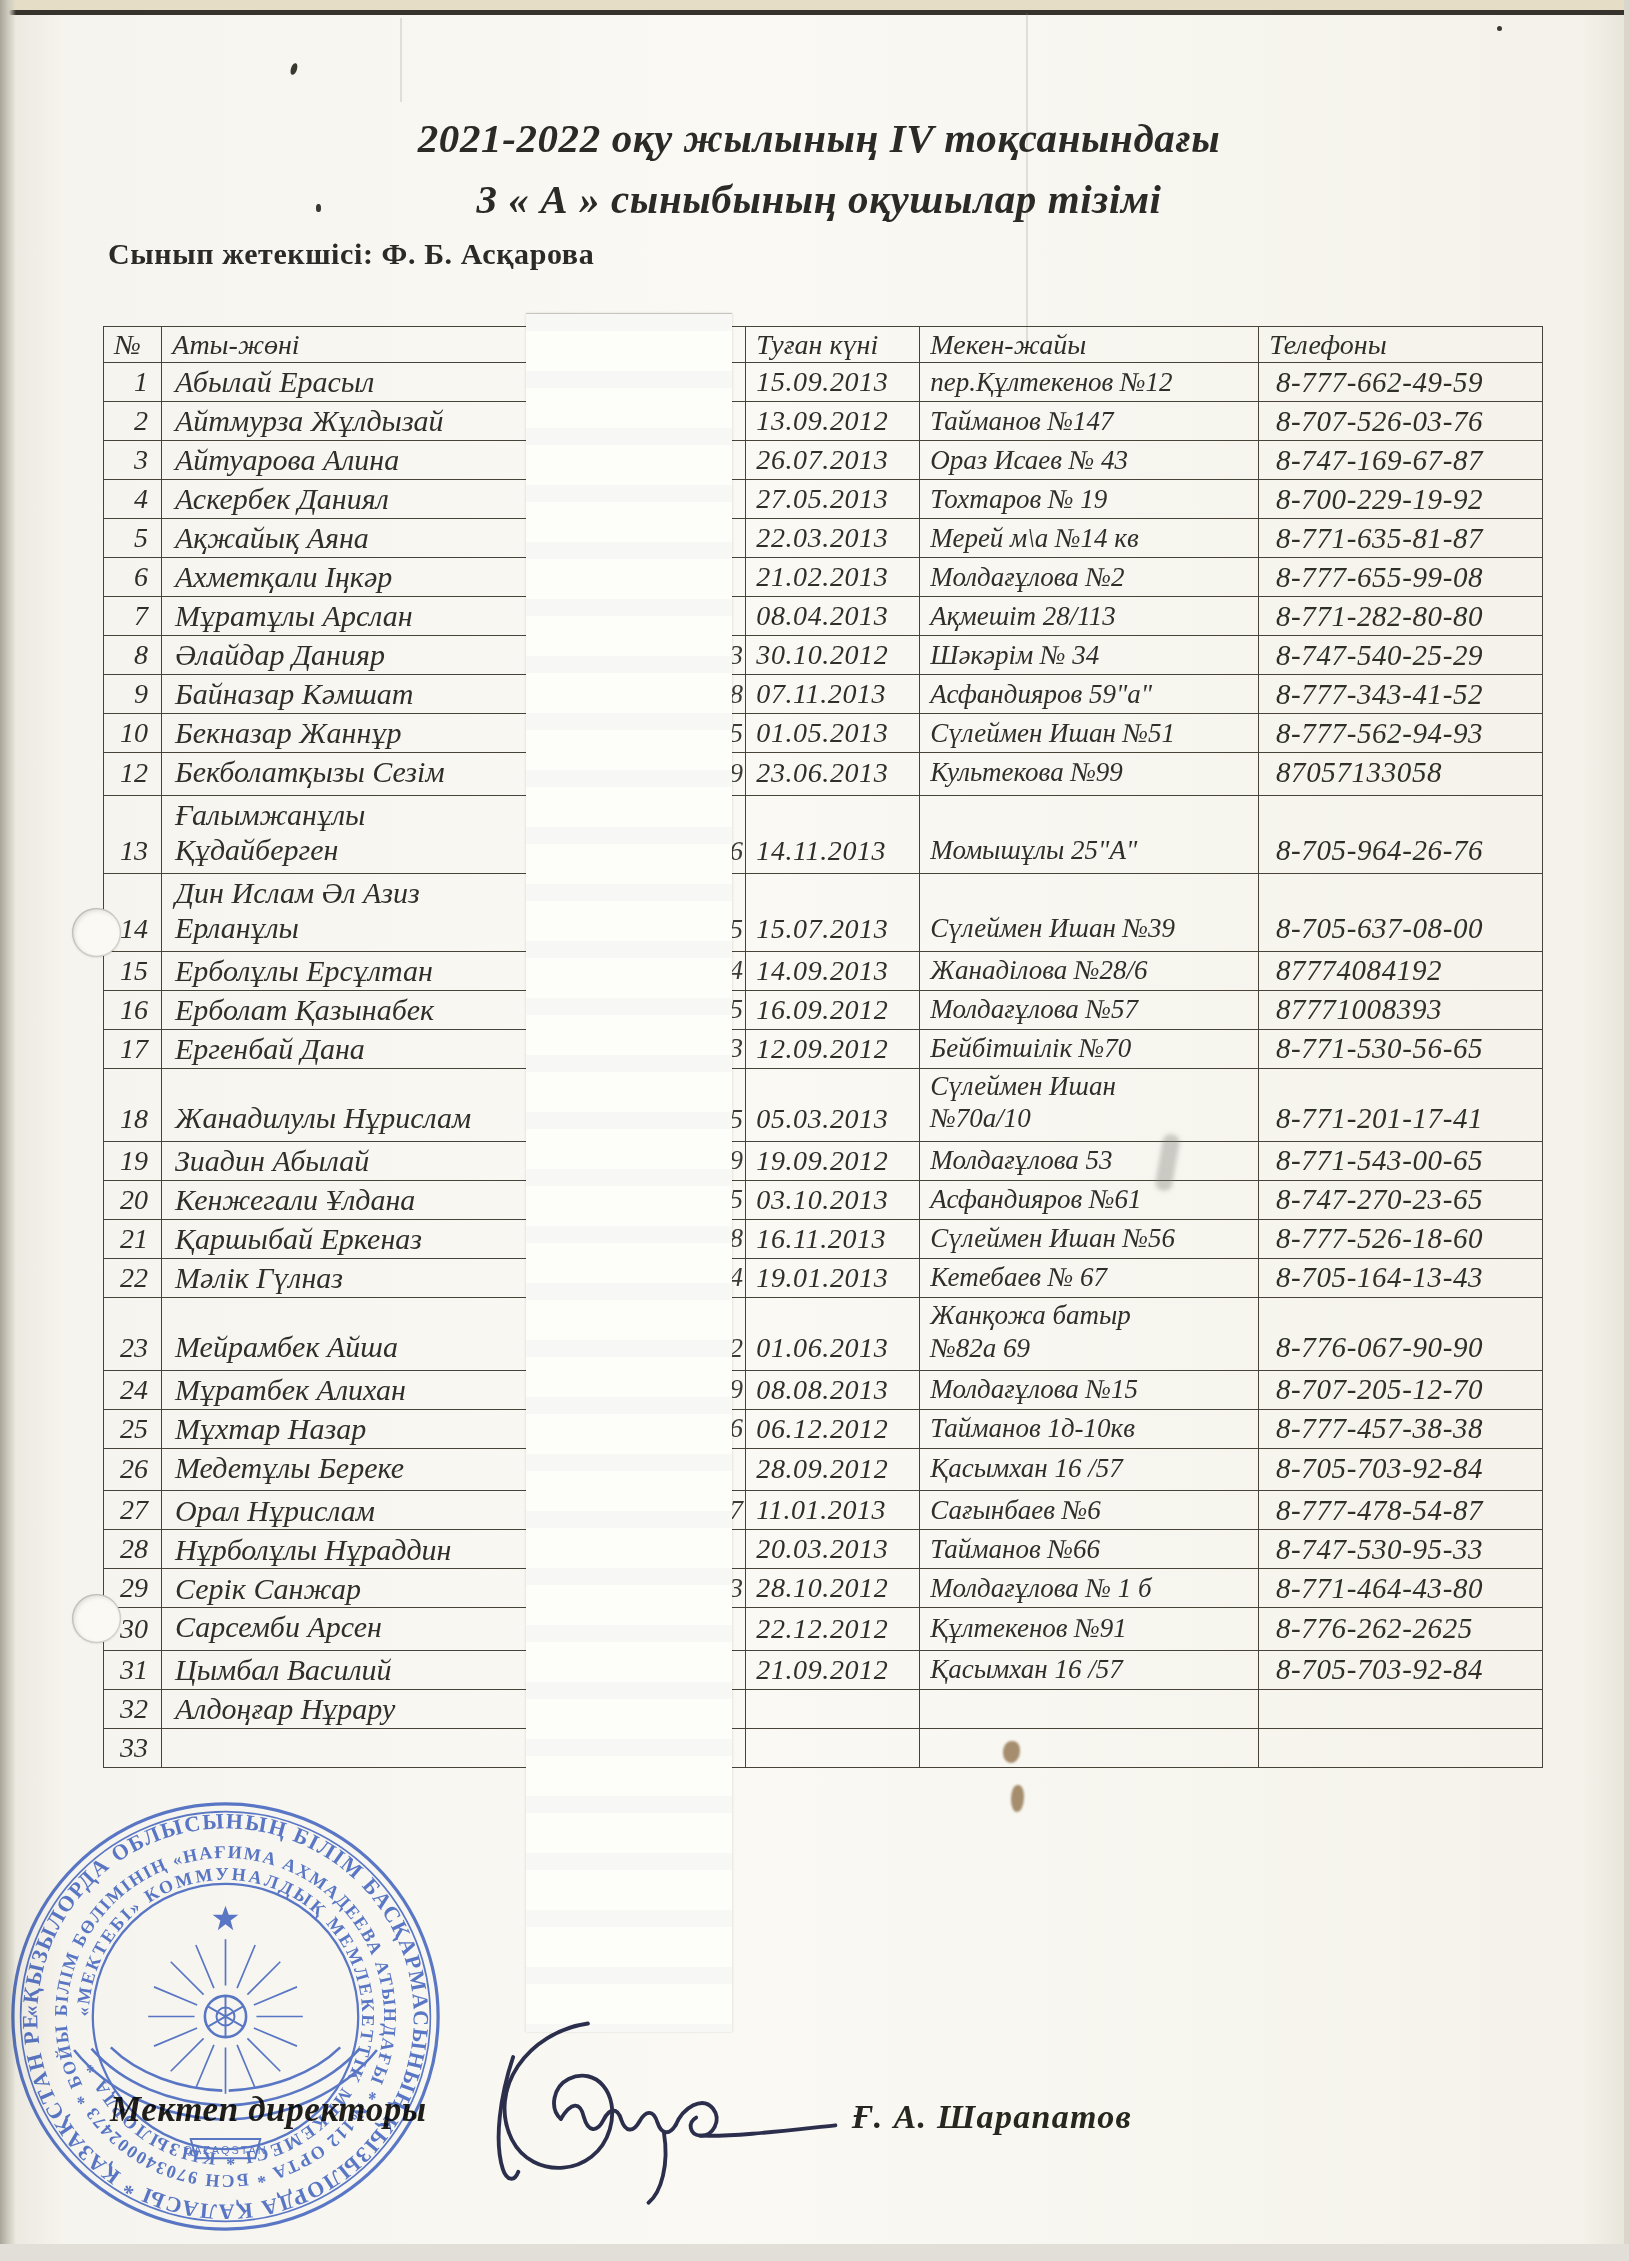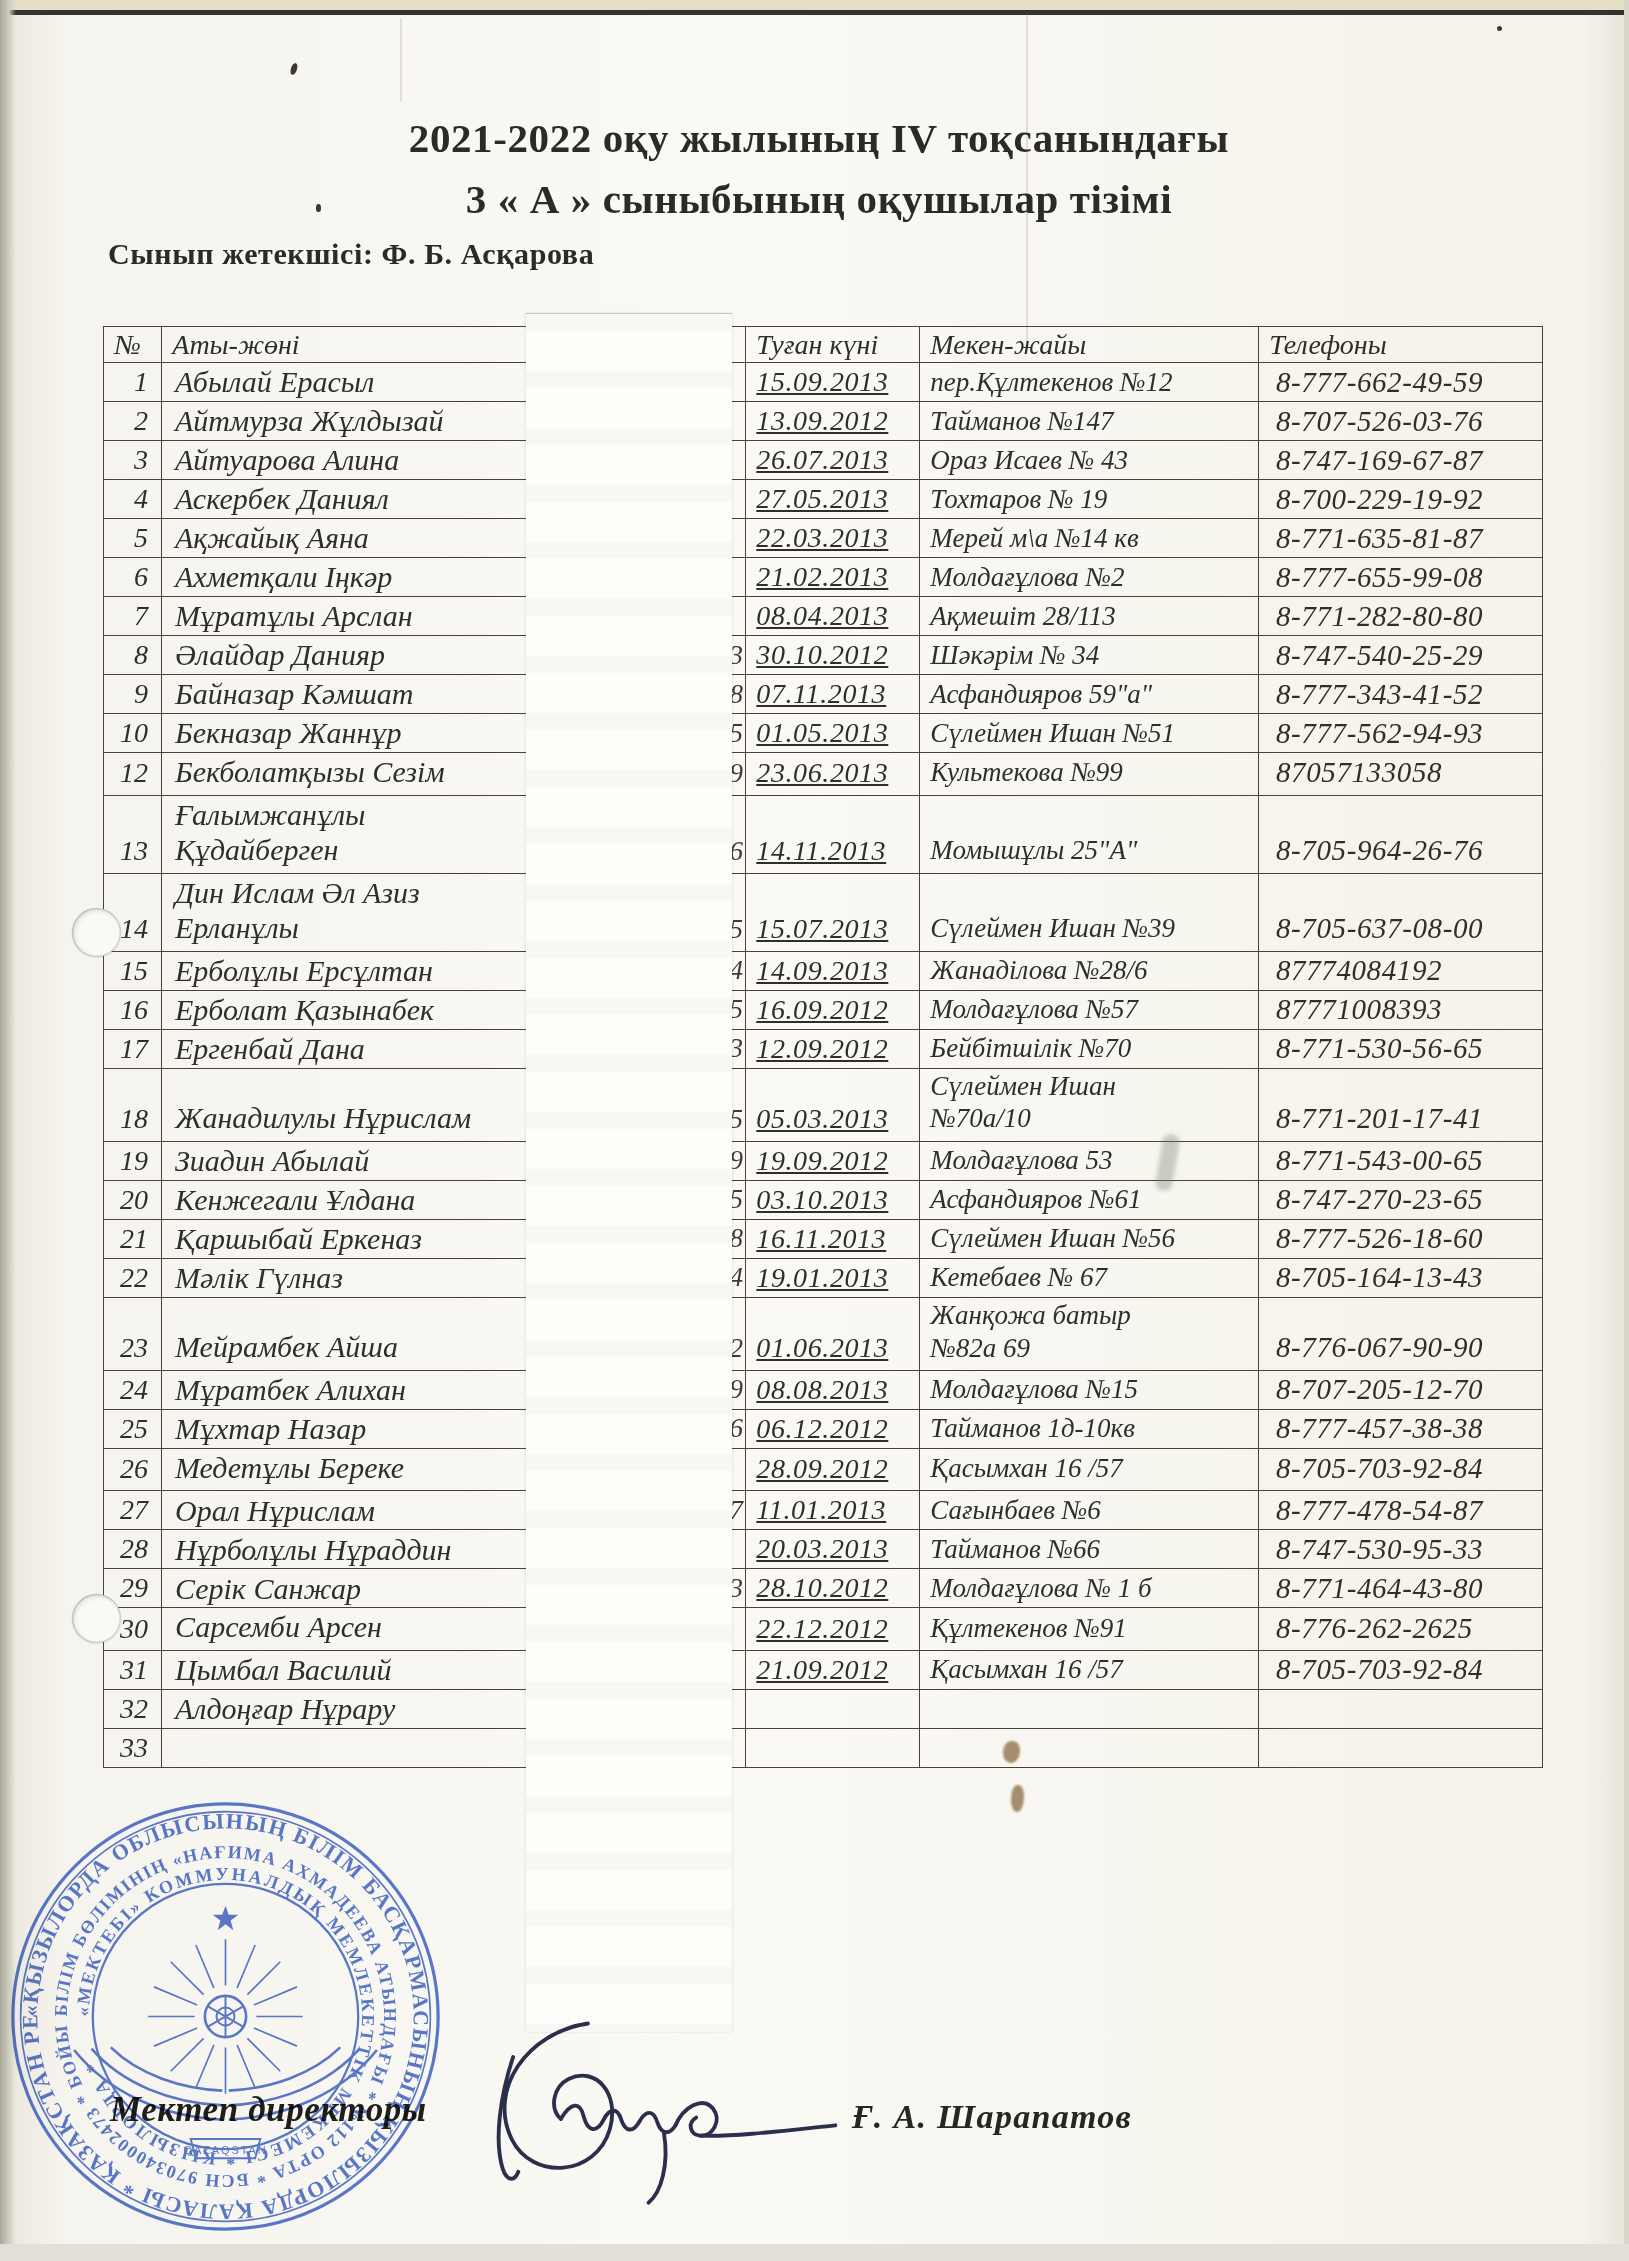--- a/index.html
+++ b/index.html
@@ -11,39 +11,39 @@
   .scan-top-line{position:absolute;left:9px;right:0;top:9.7px;height:5.2px;background:#35332c;border-radius:1.9px;}
   .scan-left-band{position:absolute;left:0;top:0;bottom:0;width:15.5px;
         background:linear-gradient(90deg,#a9a699 0%,#cfccc0 55%,rgba(220,217,208,0) 100%);}
   .scan-right-band{position:absolute;right:0;top:0;bottom:0;width:6.4px;background:#d9d6cc;}
   .scan-bottom-band{position:absolute;left:0;right:0;bottom:0;height:17px;background:#e1dfd7;}
   .speck{position:absolute;background:#3a382f;border-radius:50%;}
   .crease{position:absolute;width:1.9px;background:rgba(140,135,120,.22);}
 
   
   .title-wrap{position:absolute;left:39px;top:108px;width:1560px;text-align:center;
-        font-weight:bold;color:#2c2a26;font-size:41px;line-height:1.48;letter-spacing:0.6px;}
+        font-style:italic;font-weight:bold;color:#2c2a26;font-size:41px;line-height:1.48;letter-spacing:0.6px;}
   .teacher{position:absolute;left:108px;top:237px;font-weight:bold;
         color:#2c2a26;font-size:30px;letter-spacing:0.6px;}
 
   
   table.roster{position:absolute;left:103px;top:326px;width:1438px;border-collapse:collapse;
         table-layout:fixed;font-style:italic;color:#302e29;z-index:1;}
   .roster td,.roster th{border:1.9px solid #474339;overflow:hidden;vertical-align:middle;}
   .roster thead tr{height:36px;}
   .roster th{font-weight:normal;font-size:28px;text-align:left;padding:1.3px 5.2px 1.3px 10.3px;}
   .roster tbody tr{height:39px;}
   tr.h75{height:48px;}
   tr.t135{height:87px;}
   tr.t160{height:103px;}
   tr.vb td{vertical-align:bottom;padding-bottom:5.2px;}
   .c-num{text-align:right;padding-right:13px;font-size:28px;}
   .c-name{font-size:30px;padding-left:13px;white-space:pre-line;line-height:1.18;}
   .c-cov{text-align:right;padding-right:1.9px;font-size:27px;color:#3d3b35;}
-  .c-date{font-size:28px;padding-left:10.3px;letter-spacing:0.6px;text-decoration:underline;}
+  .c-date{font-size:28px;padding-left:10.3px;letter-spacing:0.6px;}
   .c-addr{font-size:27px;padding-left:10.3px;white-space:pre-line;line-height:1.22;}
   .c-phone{font-size:29px;padding-left:17px;letter-spacing:0.6px;}
 
   
   .strip{position:absolute;left:526px;top:313px;width:206px;height:1718px;z-index:3;
         background:
           repeating-linear-gradient(180deg, rgba(150,150,160,0.055) 0px, rgba(150,150,160,0.055) 17px, rgba(0,0,0,0) 17px, rgba(0,0,0,0) 57px),
           #fdfdfa;
         border-top:1.9px solid #c6c5bf;
         box-shadow:-1.3px 0 1.9px rgba(0,0,0,.07), 1.3px 0 1.9px rgba(0,0,0,.08);}

